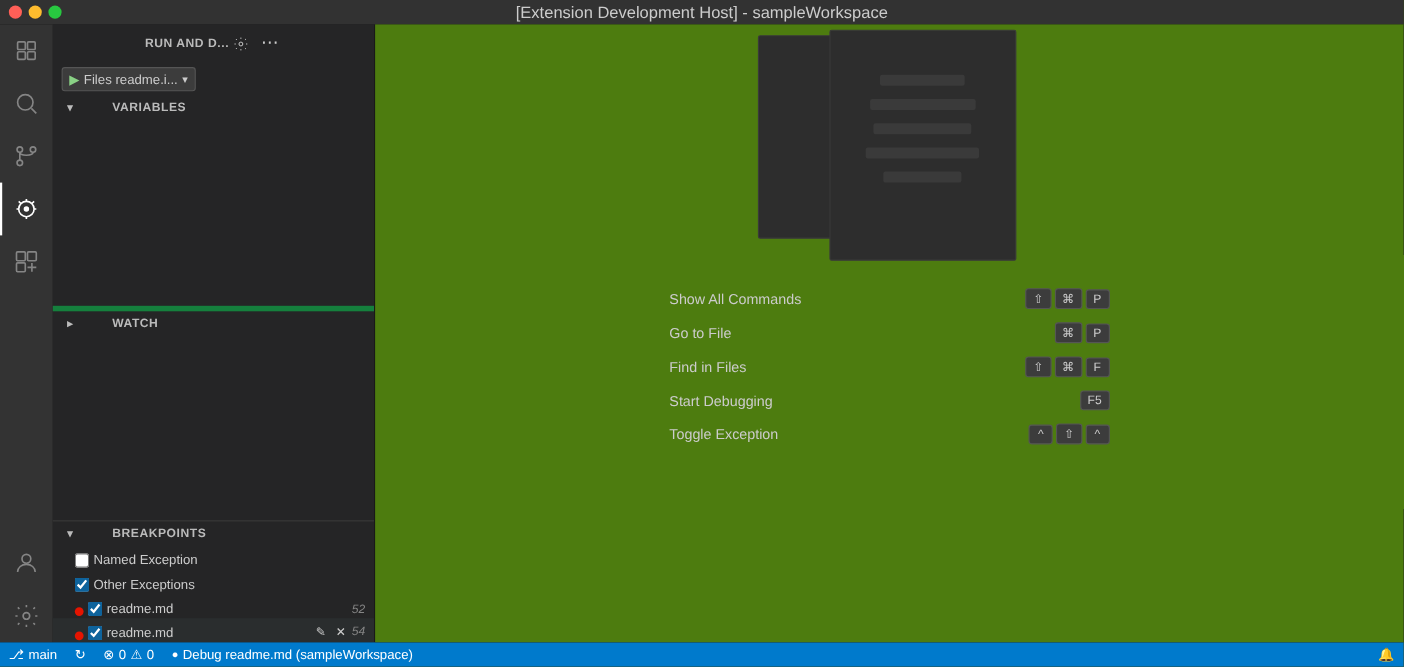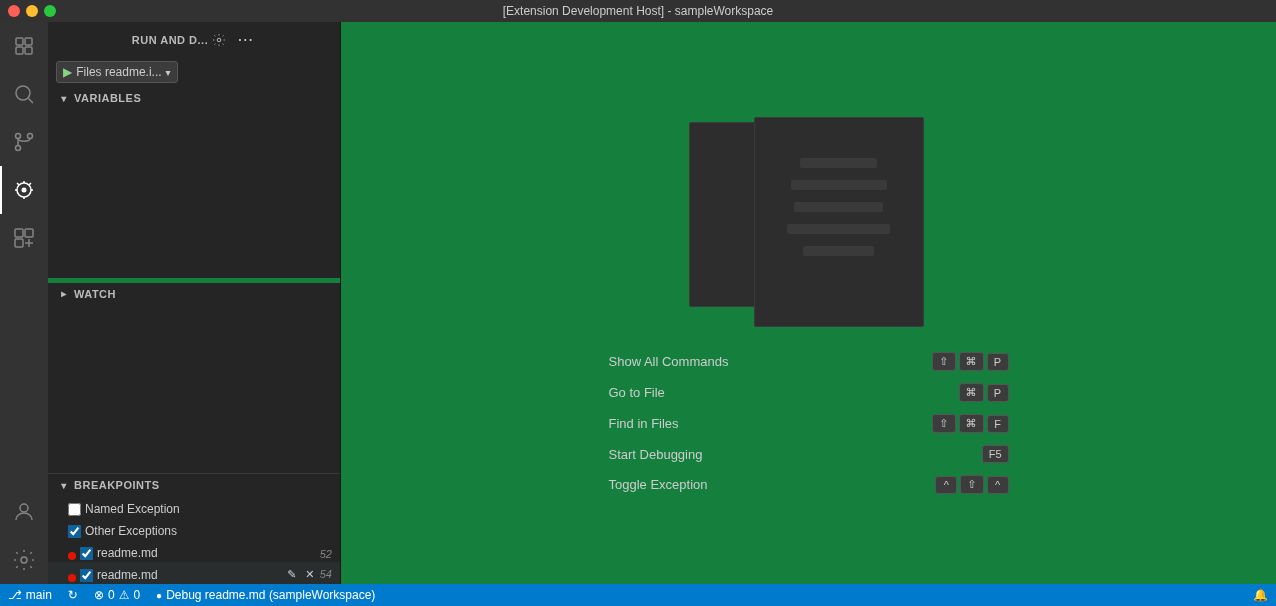--- a/index.html
+++ b/index.html
@@ -35,21 +35,21 @@
     .traffic-light {
       width: 12px;
       height: 12px;
       border-radius: 50%;
     }
     .tl-close { background: #ff5f57; }
     .tl-min { background: #febc2e; }
     .tl-max { background: #28c840; }
     .title-text {
       color: #cccccc;
-      font-size: 12px;
+      font-size: 15px;
     }
 
     
     .main-layout {
       display: flex;
       flex: 1;
       overflow: hidden;
     }
 
     
@@ -156,20 +156,21 @@
     .section-header {
       display: flex;
       align-items: center;
       padding: 4px 8px;
       cursor: pointer;
       color: #bbbbbb;
       font-size: 11px;
       font-weight: 700;
       letter-spacing: 0.5px;
       height: 22px;
+      gap: 28px;
     }
     .chevron {
       width: 16px;
       height: 16px;
       display: inline-flex;
       align-items: center;
       justify-content: center;
       margin-right: 2px;
       font-size: 10px;
     }
@@ -260,23 +261,22 @@
     }
 
     
     .sidebar-spacer {
       flex: 1;
     }
 
     
     .main-content {
       flex: 1;
-      background: #15803d;
-      display: flex;
-      align-items: center;
+      background: #4d7c0f;
+      display: flex;
       justify-content: center;
       position: relative;
     }
 
     
     .welcome-widget {
       display: flex;
       flex-direction: column;
       align-items: center;
       gap: 20px;

